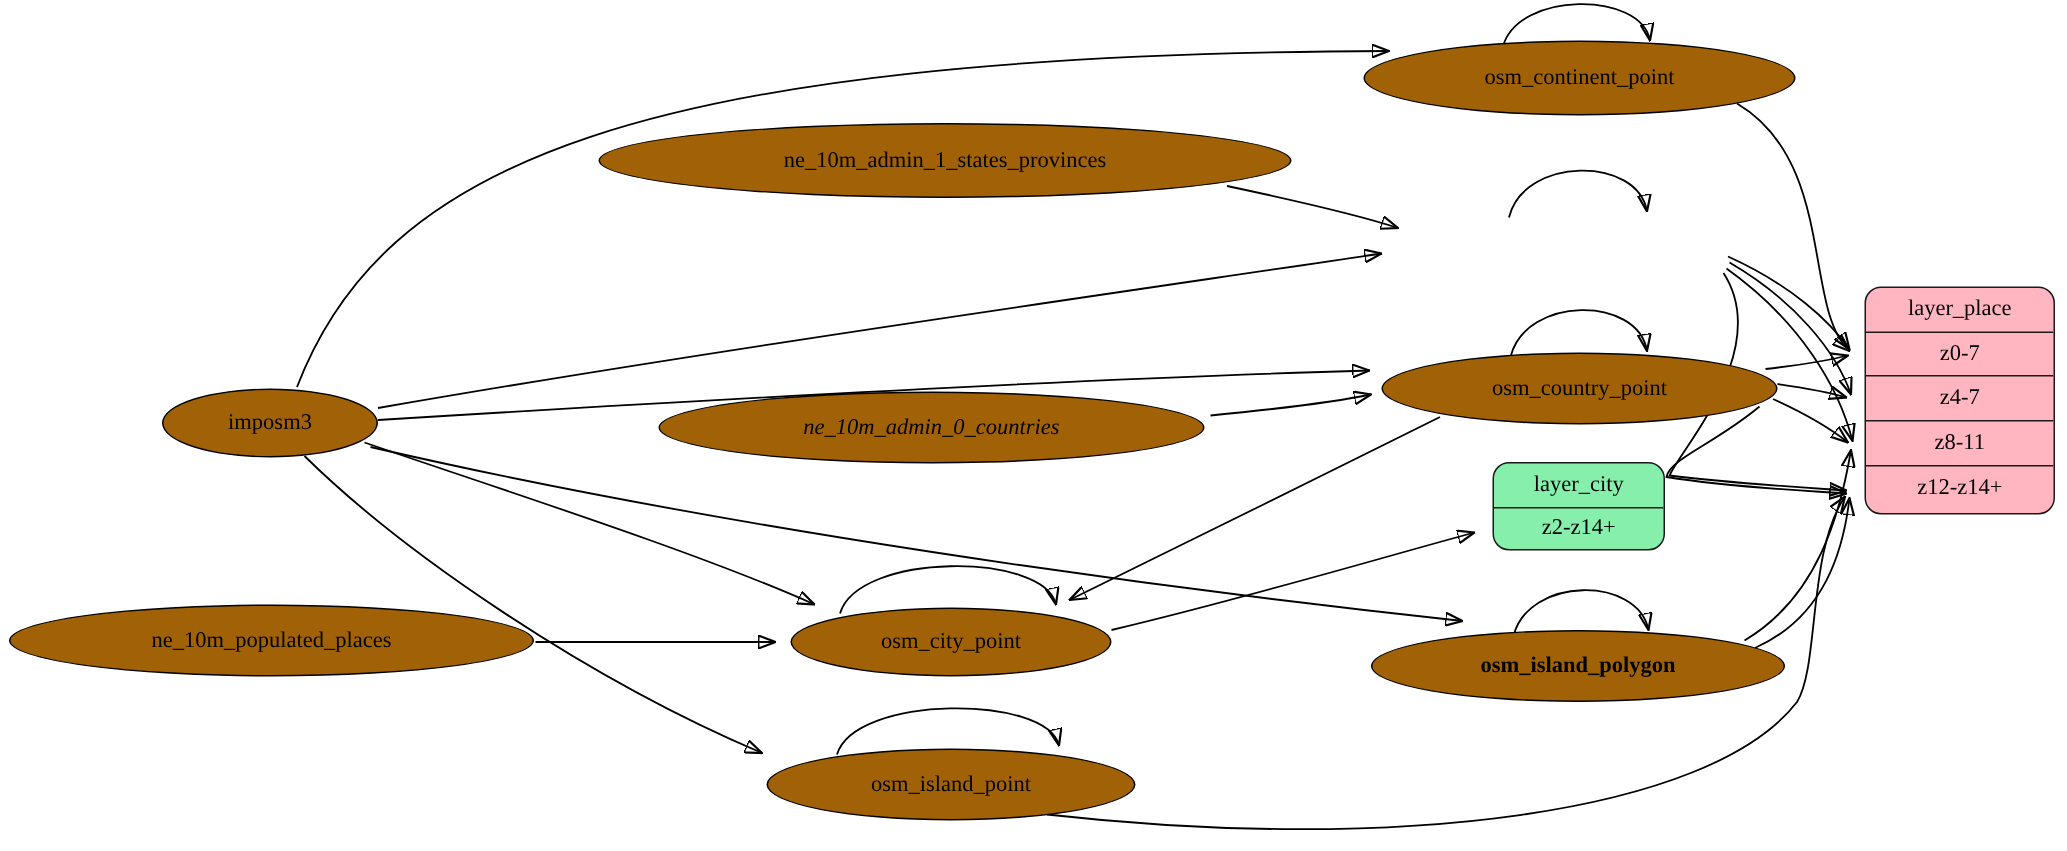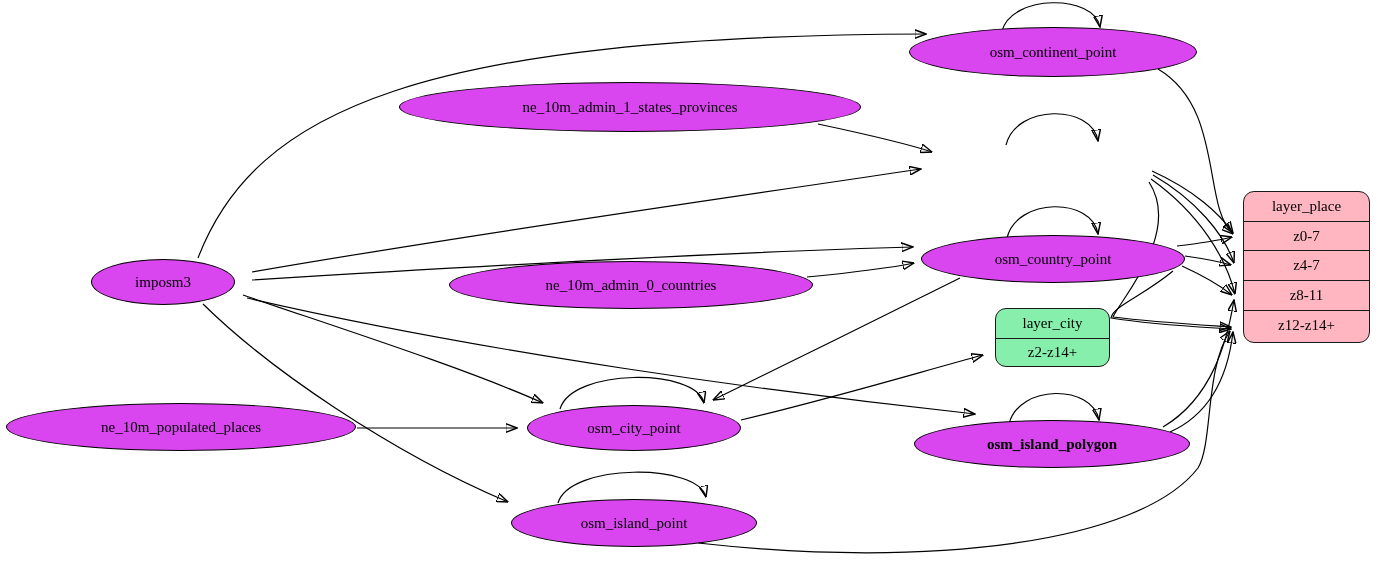--- a/index.html
+++ b/index.html
@@ -18,21 +18,21 @@
   }
   svg.edge-layer path {
     fill: none;
     stroke: #000000;
     stroke-width: 1.2;
   }
   .ellipse {
     position: absolute;
     border: 1.4px solid #000000;
     border-radius: 50%;
-    background: #d946ef;
+    background: #a16207;
     display: flex;
     align-items: center;
     justify-content: center;
     font-size: 15px;
     color: #000000;
     white-space: nowrap;
     box-sizing: border-box;
   }
   .record {
     position: absolute;
@@ -92,29 +92,29 @@
     <path d="M1182,266 C1206,277 1222,287 1232,295" marker-end="url(#arrow)"></path>
     <path d="M1173,271 C1143,296 1113,306 1111,318 C1155,325 1201,327 1231,329" marker-end="url(#arrow)"></path>
     <path d="M1163,427 C1212,398 1227,342 1234,300" marker-end="url(#arrow)"></path>
     <path d="M1170,432 C1217,411 1229,366 1233,332" marker-end="url(#arrow)"></path>
     <path d="M698,543 C930,569 1140,543 1198,468 C1213,444 1205,368 1230,331" marker-end="url(#arrow)"></path>
 
     <path d="M960,278 C900,308 770,372 713,400" marker-end="url(#arrow)"></path>
     <path d="M741,420 C830,399 920,372 983,355" marker-end="url(#arrow)"></path>
   </svg>
 
-  <div class="ellipse" style="left:91px; top:259px; width:144px; height:46px;">
+  <div class="ellipse" style="left:108px; top:259px; width:144px; height:46px;">
     <span>imposm3</span>
   </div>
 
   <div class="ellipse" style="left:399px; top:82px; width:462px; height:50px;">
     <span>ne_10m_admin_1_states_provinces</span>
   </div>
 
-  <div class="ellipse" style="left:449px; top:261px; width:364px; height:48px;">
+  <div class="ellipse" style="left:439px; top:261px; width:364px; height:48px;font-style:italic;">
     <span>ne_10m_admin_0_countries</span>
   </div>
 
   <div class="ellipse" style="left:6px; top:403px; width:350px; height:48px;">
     <span>ne_10m_populated_places</span>
   </div>
 
   <div class="ellipse" style="left:909px; top:27px; width:288px; height:50px;">
     <span>osm_continent_point</span>
   </div>

